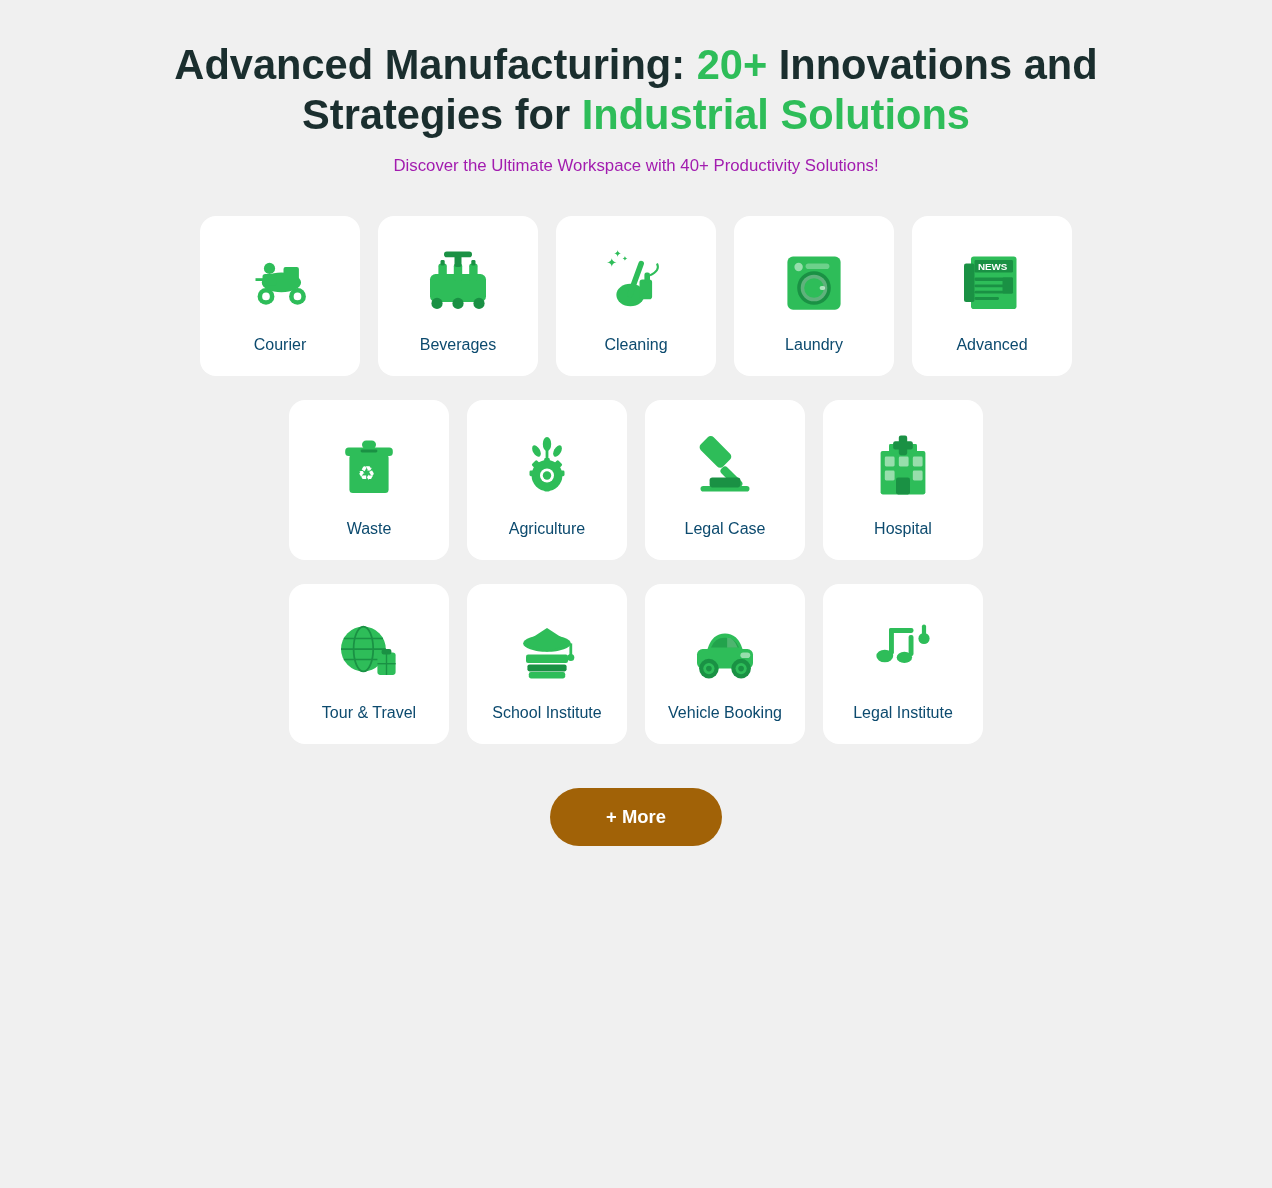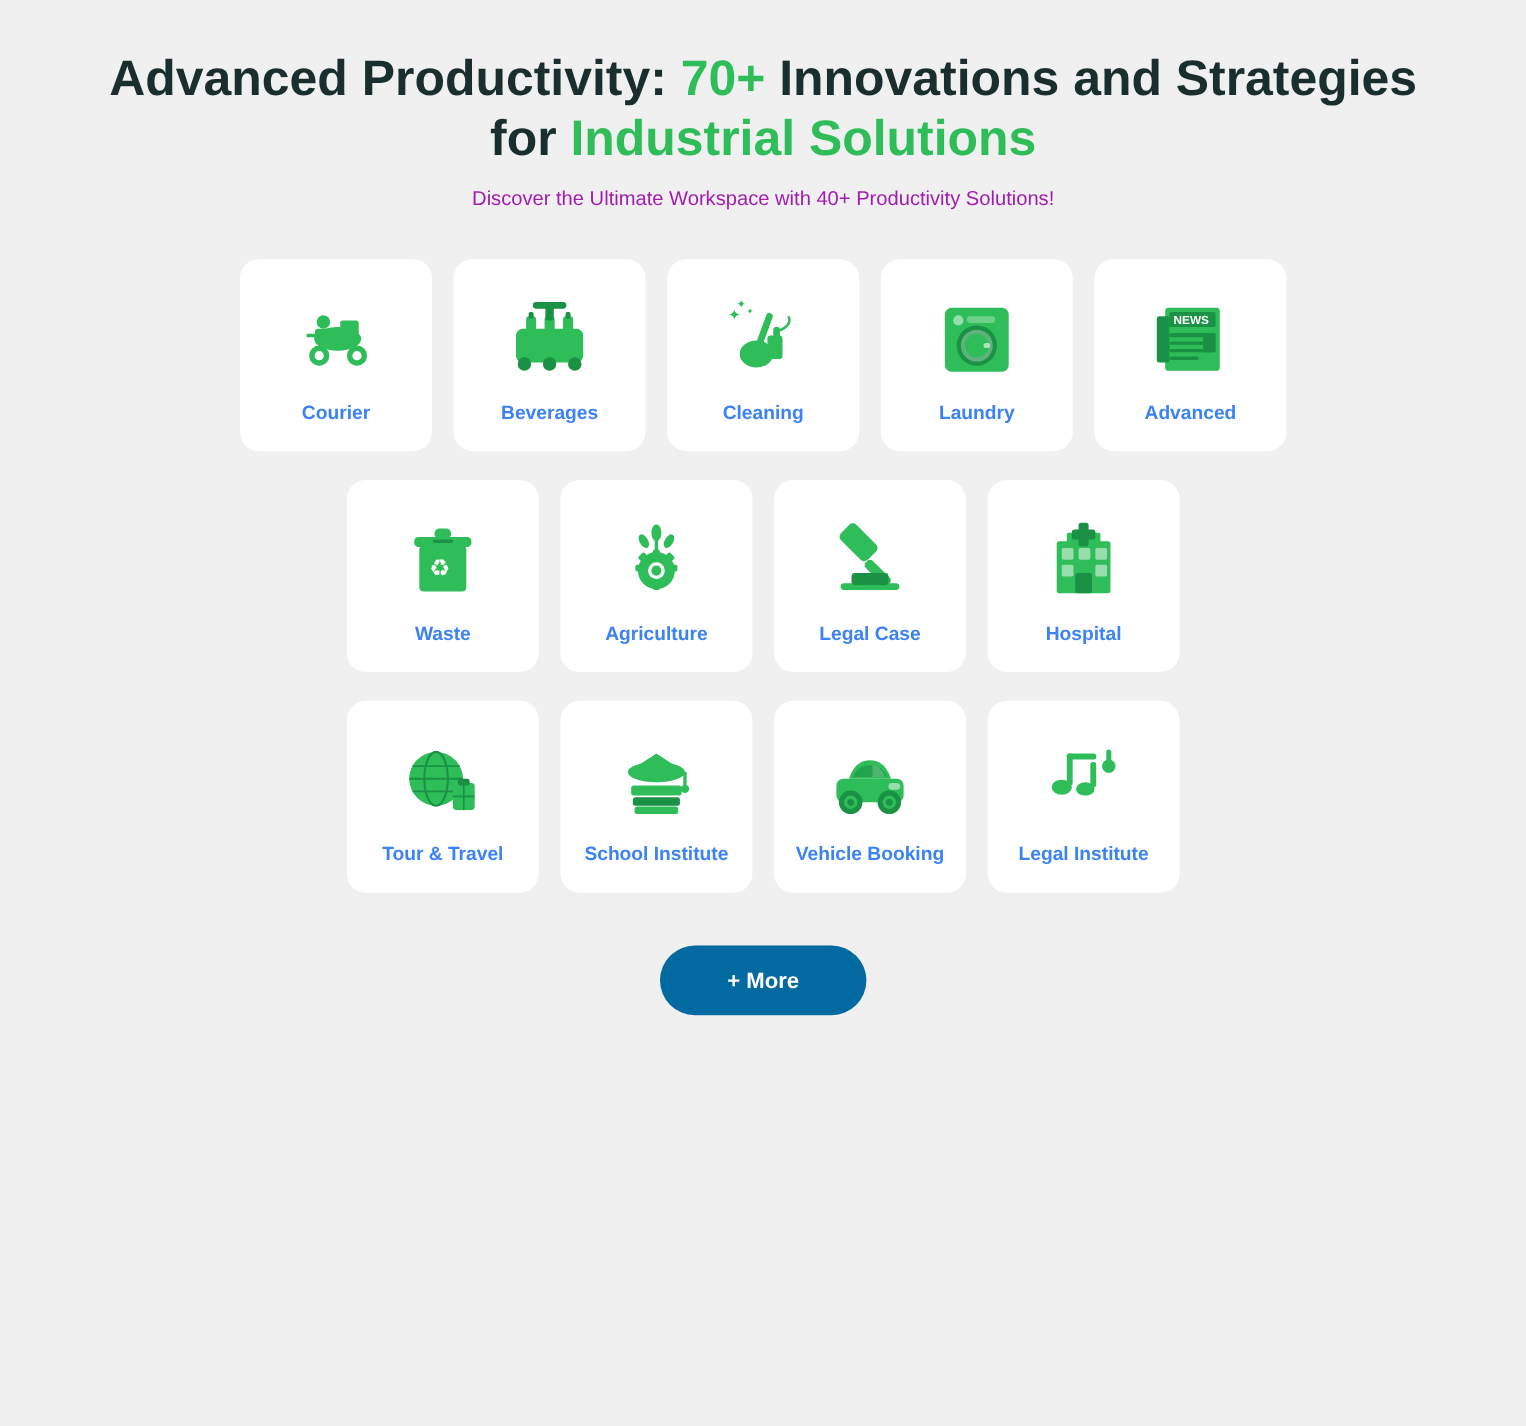--- a/index.html
+++ b/index.html
@@ -60,45 +60,45 @@
       justify-content: center;
       margin-bottom: 14px;
     }
     .card-icon svg {
       width: 70px;
       height: 70px;
       fill: #2ebd59;
     }
     .card-label {
       font-size: 1rem;
-      font-weight: 700;
-      color: #3b82f6;
+      font-weight: 400;
+      color: #0c4a6e;
       text-align: center;
       line-height: 1.3;
     }
     .more-btn {
       display: inline-block;
-      background: #0369a1;
+      background: #a16207;
       color: #fff;
       font-size: 1.15rem;
       font-weight: 700;
       padding: 18px 56px;
       border-radius: 50px;
       border: none;
       cursor: pointer;
       margin-top: 20px;
       transition: background 0.2s;
     }
   </style>
 </head>
 <body>
 
 <div class="container">
   <h1 class="main-title">
-    <span>Advanced Productivity: </span><span class="highlight">70+</span><span> Innovations and Strategies for </span><span class="highlight">Industrial Solutions</span>
+    <span>Advanced Manufacturing: </span><span class="highlight">20+</span><span> Innovations and Strategies for </span><span class="highlight">Industrial Solutions</span>
   </h1>
   <p class="subtitle">Discover the Ultimate Workspace with 40+  Productivity Solutions!</p>
 
   <div class="grid-row">
 
     <div class="card">
       <div class="card-icon">
         <svg viewBox="0 0 100 100" xmlns="http://www.w3.org/2000/svg">
 
           <circle cx="30" cy="72" r="12"></circle>

